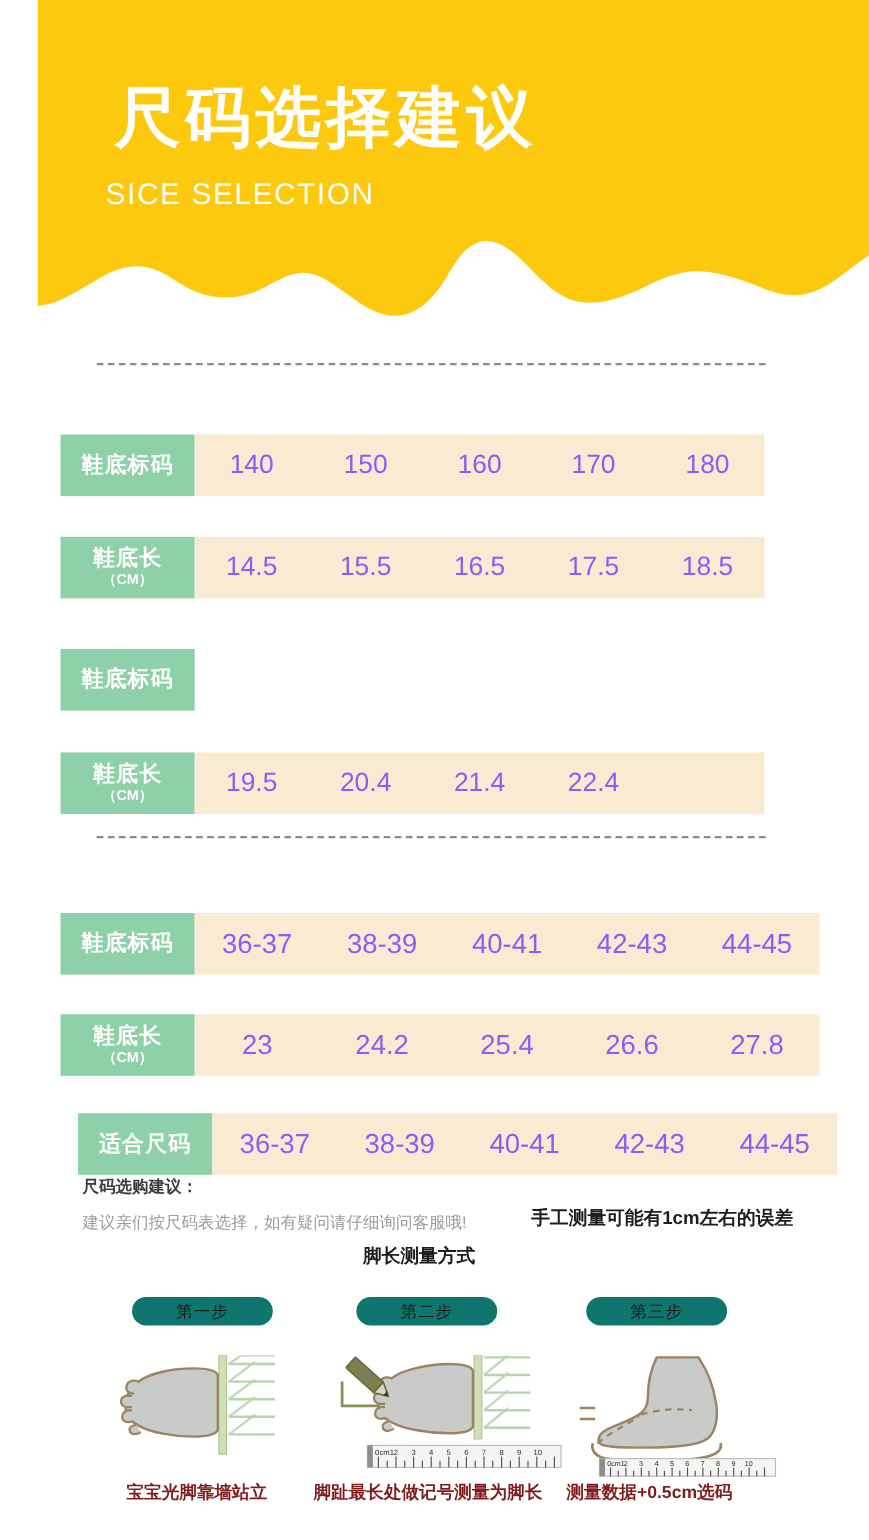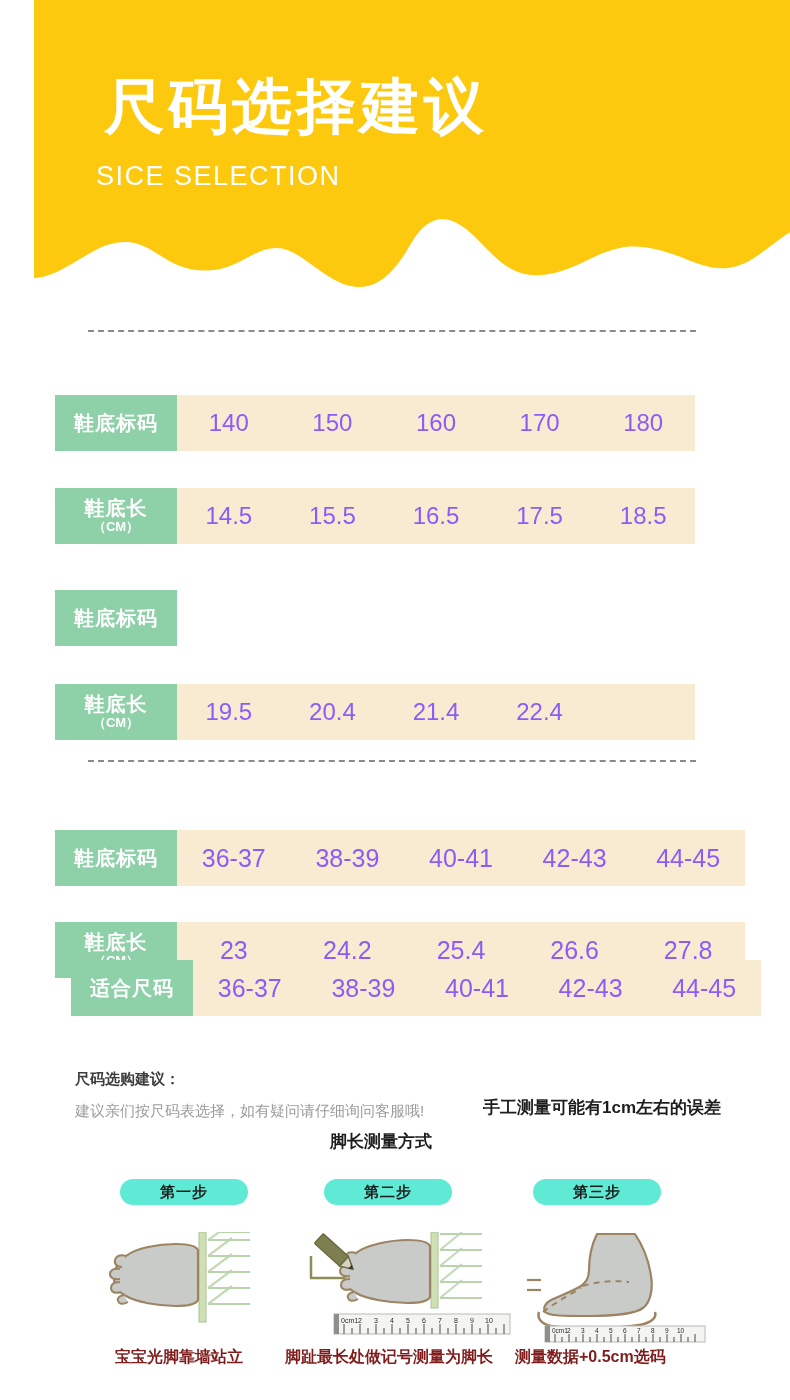--- a/index.html
+++ b/index.html
@@ -70,22 +70,22 @@
   .note-right{
     left:483px;top:1096px;font-size:17px;color:#1d1d1d;font-weight:bold;
   }
   .note-center{
     left:330px;top:1130px;font-size:17px;color:#1d1d1d;font-weight:bold;
   }
   
   .pill{
     position:absolute;top:1179px;
     width:128px;height:26px;border-radius:13px;
-    background:#5eead4;
-    color:#1d1d1d;font-size:15px;font-weight:bold;
+    background:#0f766e;
+    color:#1d1d1d;font-size:15px;font-weight:normal;
     display:flex;align-items:center;justify-content:center;
     letter-spacing:1px;
   }
   .pill1{left:120px;}
   .pill2{left:324px;}
   .pill3{left:533px;}
   
   .illus{position:absolute;top:1232px;height:112px;}
   .illus1{left:100px;width:190px;}
   .illus2{left:300px;width:215px;}
@@ -199,21 +199,21 @@
   </div>
   <div class="tcells">
     <div class="tcell">23</div>
     <div class="tcell">24.2</div>
     <div class="tcell">25.4</div>
     <div class="tcell">26.6</div>
     <div class="tcell">27.8</div>
   </div>
 </div>
 
-<div class="trow tbl-b" style="top:936px;padding-left:16px;">
+<div class="trow tbl-b" style="top:988px;padding-left:16px;">
   <div class="tlabel">
     <span>适合尺码</span>
   </div>
   <div class="tcells">
     <div class="tcell">36-37</div>
     <div class="tcell">38-39</div>
     <div class="tcell">40-41</div>
     <div class="tcell">42-43</div>
     <div class="tcell">44-45</div>
   </div>

